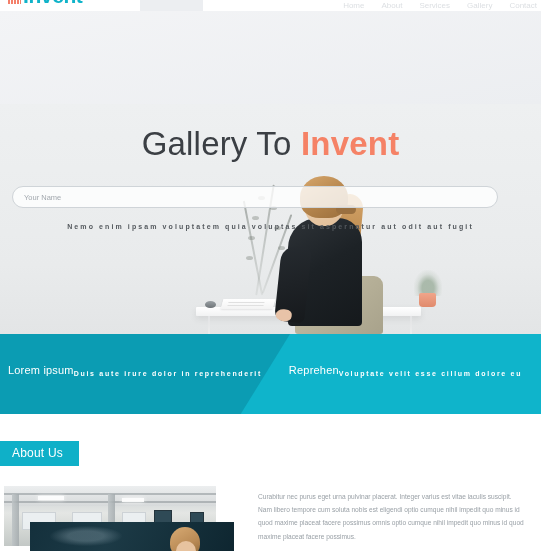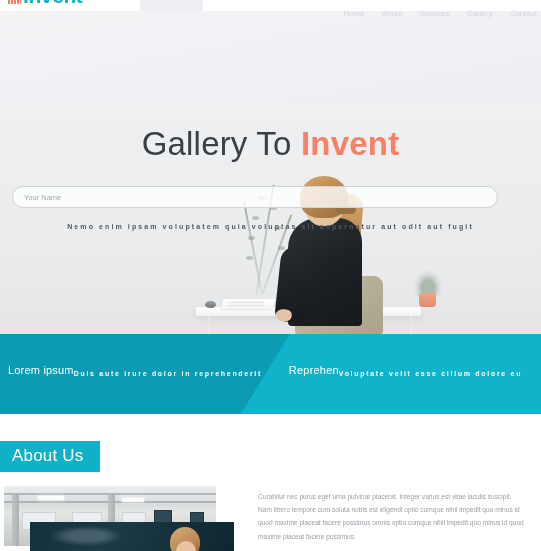--- a/index.html
+++ b/index.html
@@ -32,21 +32,21 @@
         #f4806a 6px 8px, transparent 8px 9px,
         #f4806a 9px 11px, transparent 11px 12px,
         #f4806a 12px 13px);
   }
   .logo-text { color: #0fb3c9; }
   .navbar-bg-block {
     position: absolute; left: 140px; top: 0; width: 63px; height: 11px;
     background: #eceef1;
   }
   .nav-links {
-    position: absolute; right: 4px; top: 8px; height: 11px;
+    position: absolute; right: 4px; top: 0; height: 11px;
     display: flex; gap: 17px; align-items: flex-end;
     font-size: 8px; color: #9aa3ad; padding-bottom: 1px;
   }
   .nav-link { white-space: nowrap; opacity: 0.35; }
 
   
   .hero {
     position: absolute; top: 11px; left: 0; width: 541px; height: 323px;
     background: linear-gradient(170deg, #f3f4f6 0%, #eceef1 45%, #e9ebee 100%);
     overflow: hidden;
@@ -231,21 +231,21 @@
   }
 
   
   .about {
     position: absolute; top: 414px; left: 0; width: 541px; height: 137px;
     background: #ffffff;
   }
   .about-badge {
     position: absolute; left: 0; top: 27px;
     background: #0fb0c8; color: #ffffff;
-    font-size: 17px; font-weight: 300;
+    font-size: 12px; font-weight: 300;
     padding: 5px 16px 6px 12px; letter-spacing: 0.2px;
   }
   .about-photos {
     position: absolute; left: 4px; top: 72px; width: 230px; height: 65px;
   }
   .photo-office {
     position: absolute; left: 0; top: 0; width: 212px; height: 60px;
     background:
       linear-gradient(to bottom, #d9dde0 0%, #cfd4d6 18%, #e4e6e4 45%, #d2d6d3 75%, #c3c8c6 100%);
     overflow: hidden;

